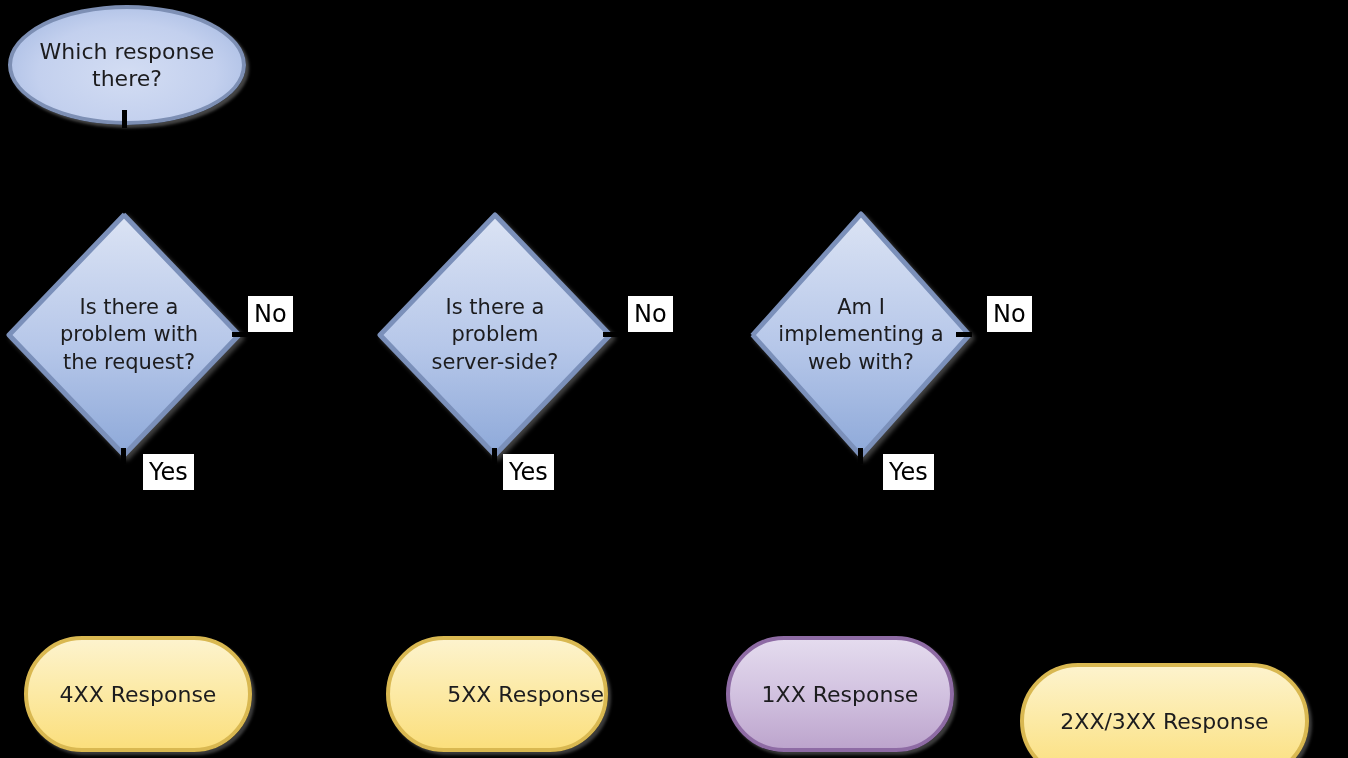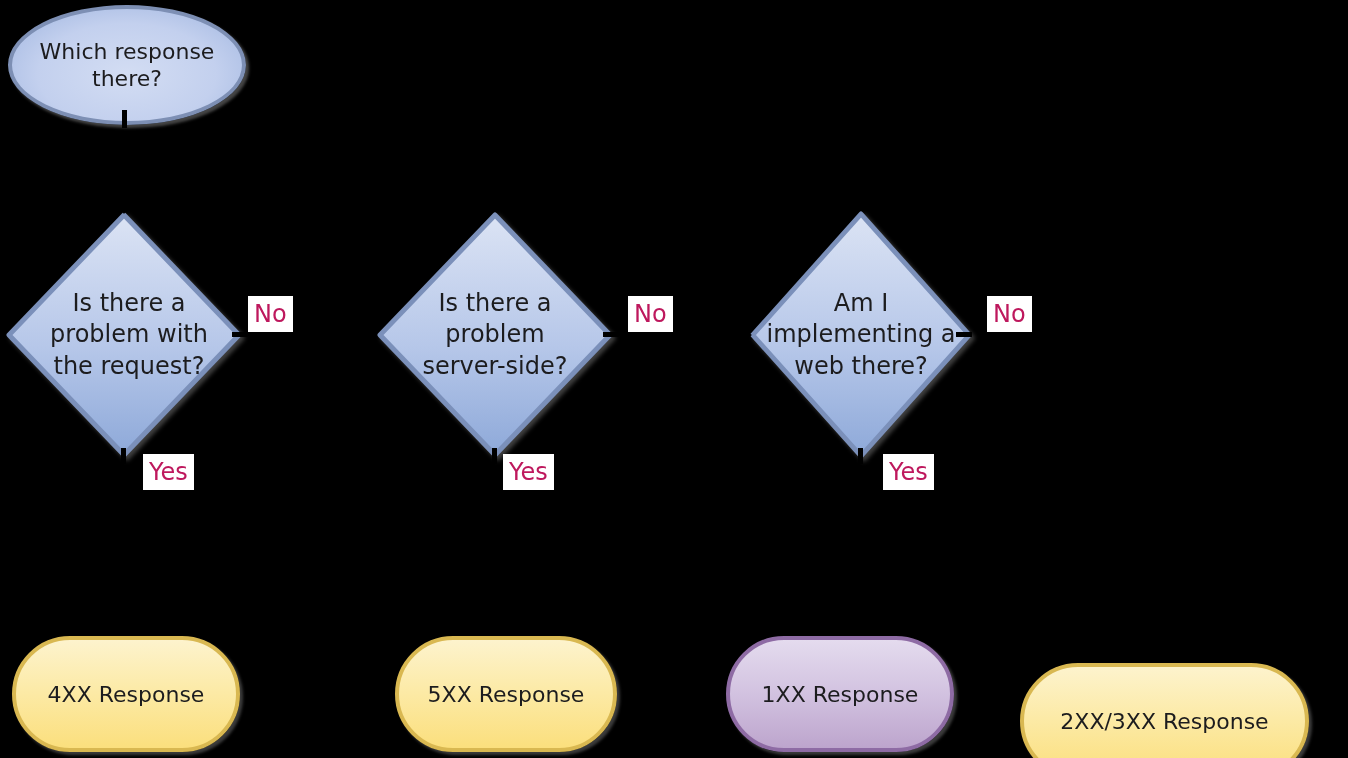--- a/index.html
+++ b/index.html
@@ -20,46 +20,46 @@
     background:radial-gradient(ellipse at 50% 58%, #d3ddf3 0%, #c3d0ee 55%, #aabde4 85%, #9fb3de 100%);
     box-shadow:3px 3px 3px rgba(125,125,125,.55);
     box-sizing:border-box;
     font-size:22px;line-height:1.25;
   }
 
   
   .diamond-svg{position:absolute;filter:drop-shadow(3px 3px 2px rgba(125,125,125,.5));}
   .diamond-label{
     width:230px;height:160px;
-    font-size:24px;line-height:1.3;
+    font-size:21px;line-height:1.3;
   }
 
   
   .stadium{
     top:636px;height:116px;border-radius:58px;
     box-sizing:border-box;
     box-shadow:3px 3px 3px rgba(120,120,120,.5);
     font-size:22px;
   }
   .stadium.yellow{
     border:4px solid #d9b851;
     background:linear-gradient(180deg,#fdf3cd 0%,#fceaa6 48%,#fbdf7d 100%);
   }
   .stadium.purple{
     border:4px solid #8e6ba4;
     background:linear-gradient(180deg,#e4dbee 0%,#d2c2e0 50%,#bda5cd 100%);
   }
-  .st-4xx{left:12px;width:228px;}
-  .st-5xx{left:395px;width:222px;}
+  .st-4xx{left:24px;width:228px;}
+  .st-5xx{left:386px;width:222px;justify-content:flex-end;}
   .st-1xx{left:726px;width:228px;}
   .st-2xx{left:1020px;width:289px;margin-top:27px;}
 
   
   .edge-label{
-    background:#ffffff;color:#be185d;
+    background:#ffffff;color:#000000;
     font-size:24px;line-height:1.35;
     padding:2px 6px;
   }
   .lbl-no1{left:248px;top:296px;}
   .lbl-no2{left:628px;top:296px;}
   .lbl-no3{left:987px;top:296px;}
   .lbl-yes1{left:143px;top:454px;}
   .lbl-yes2{left:503px;top:454px;}
   .lbl-yes3{left:883px;top:454px;}
 
@@ -104,21 +104,21 @@
 problem
 server-side?</span>
 </div>
 
 <svg class="diamond-svg" style="left:748px;top:209px;" width="226" height="252" viewBox="0 0 240 250" preserveAspectRatio="none">
   <polygon points="120,5 235,125 120,245 5,125" fill="url(#gblue)" stroke="#7b90ba" stroke-width="5" stroke-linejoin="round"></polygon>
 </svg>
 <div class="abs center-flex diamond-label" style="left:746px;top:255px;">
   <span class="multiline">Am I
 implementing a
-web there?</span>
+web with?</span>
 </div>
 
 <div class="abs edge-label lbl-no1">No</div>
 <div class="abs edge-label lbl-yes1">Yes</div>
 <div class="abs edge-label lbl-no2">No</div>
 <div class="abs edge-label lbl-yes2">Yes</div>
 <div class="abs edge-label lbl-no3">No</div>
 <div class="abs edge-label lbl-yes3">Yes</div>
 
 <div class="abs stadium yellow st-4xx center-flex">

